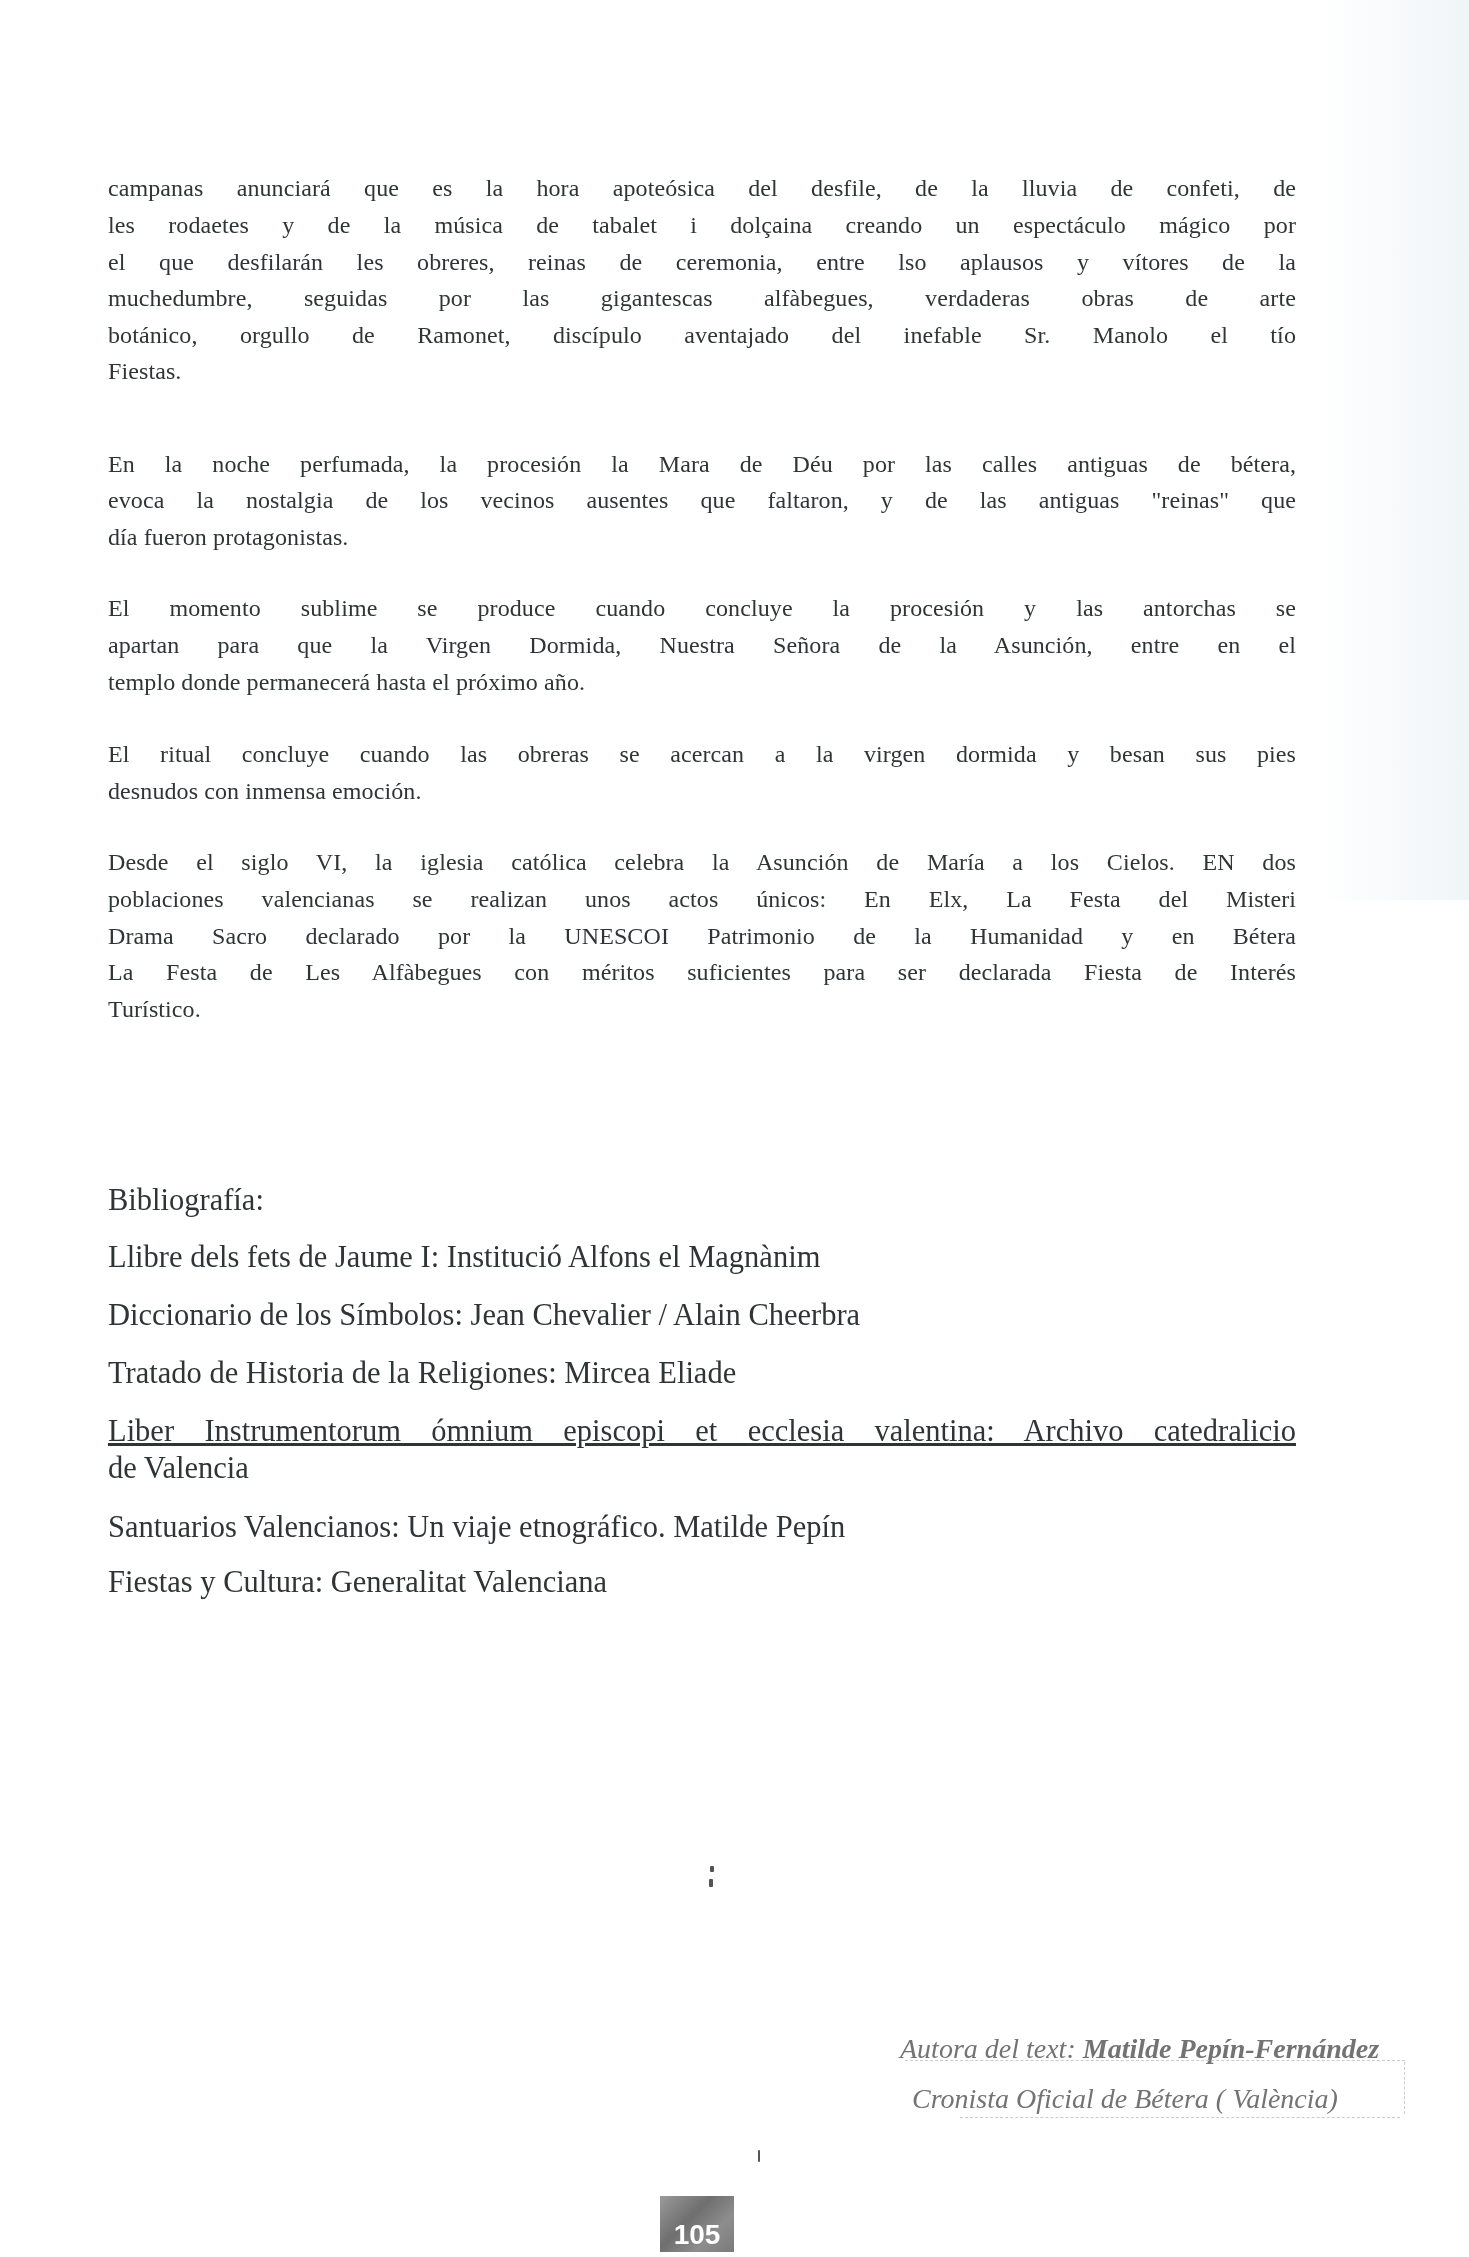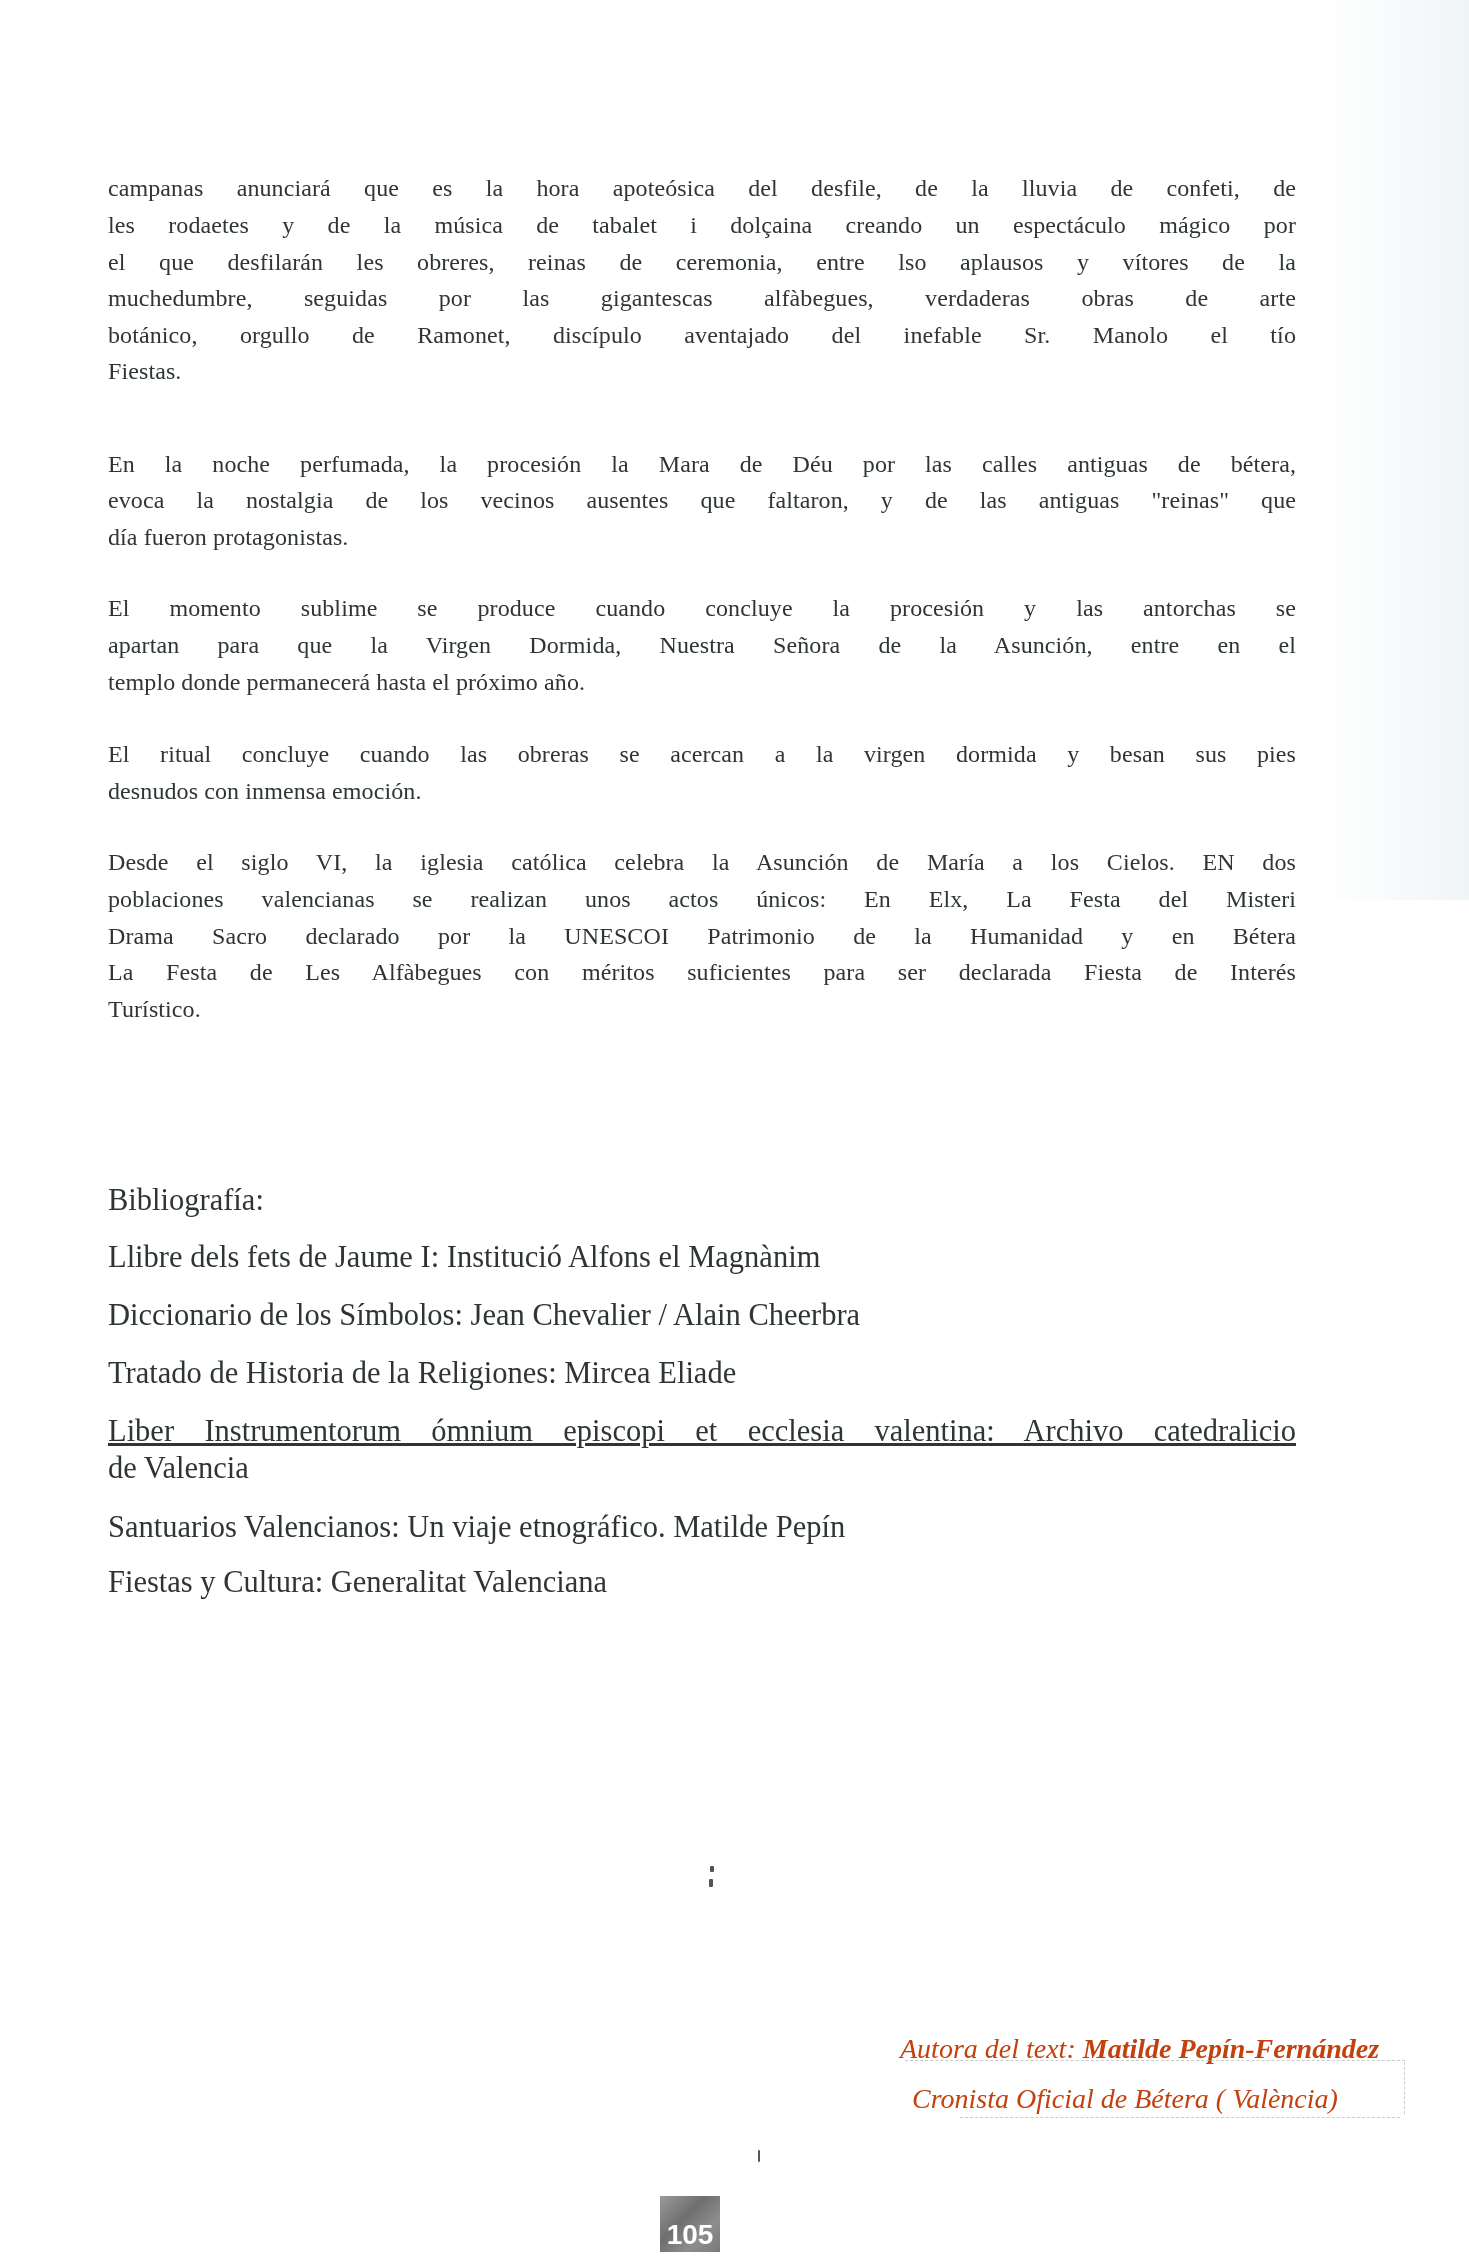--- a/index.html
+++ b/index.html
@@ -21,34 +21,34 @@
     letter-spacing: 0.1px;
   }
   .line.last { text-align-last: left; }
   .bib {
     position: absolute; left: 108px;
     font-size: 30.5px; line-height: 36px; white-space: nowrap; text-align: right;
   }
   .bib-wrap { width: 1188px; text-align: justify; text-align-last: justify; text-decoration: underline; }
   .sig {
     position: absolute; font-style: italic; font-size: 28px; line-height: 34px;
-    white-space: nowrap; color: #c2410c;
+    white-space: nowrap; color: #737373;
   }
   .sig .name { font-weight: bold; }
   .sig-rule {
     position: absolute; height: 0; border-top: 1px dashed #c9cbcc;
   }
   .sig-side {
     position: absolute; width: 0; border-left: 1px dashed #c9cbcc;
   }
   .stray {
     position: absolute; background: #555; border-radius: 1px;
   }
   .page-number {
-    position: absolute; left: 660px; top: 2196px; width: 60px; height: 56px;
+    position: absolute; left: 660px; top: 2196px; width: 74px; height: 56px;
     background: linear-gradient(135deg, #9a9a9a 0%, #6f6f6f 40%, #8d8d8d 70%, #7a7a7a 100%);
     color: #ffffff; font-family: "Liberation Sans", "DejaVu Sans", sans-serif;
     font-weight: bold; font-size: 28px; line-height: 30px;
     display: flex; align-items: flex-end; justify-content: center; padding-bottom: 2px; box-sizing: border-box;
   }
 </style>
 </head>
 <body>
 
 <div class="page-noise"></div>

